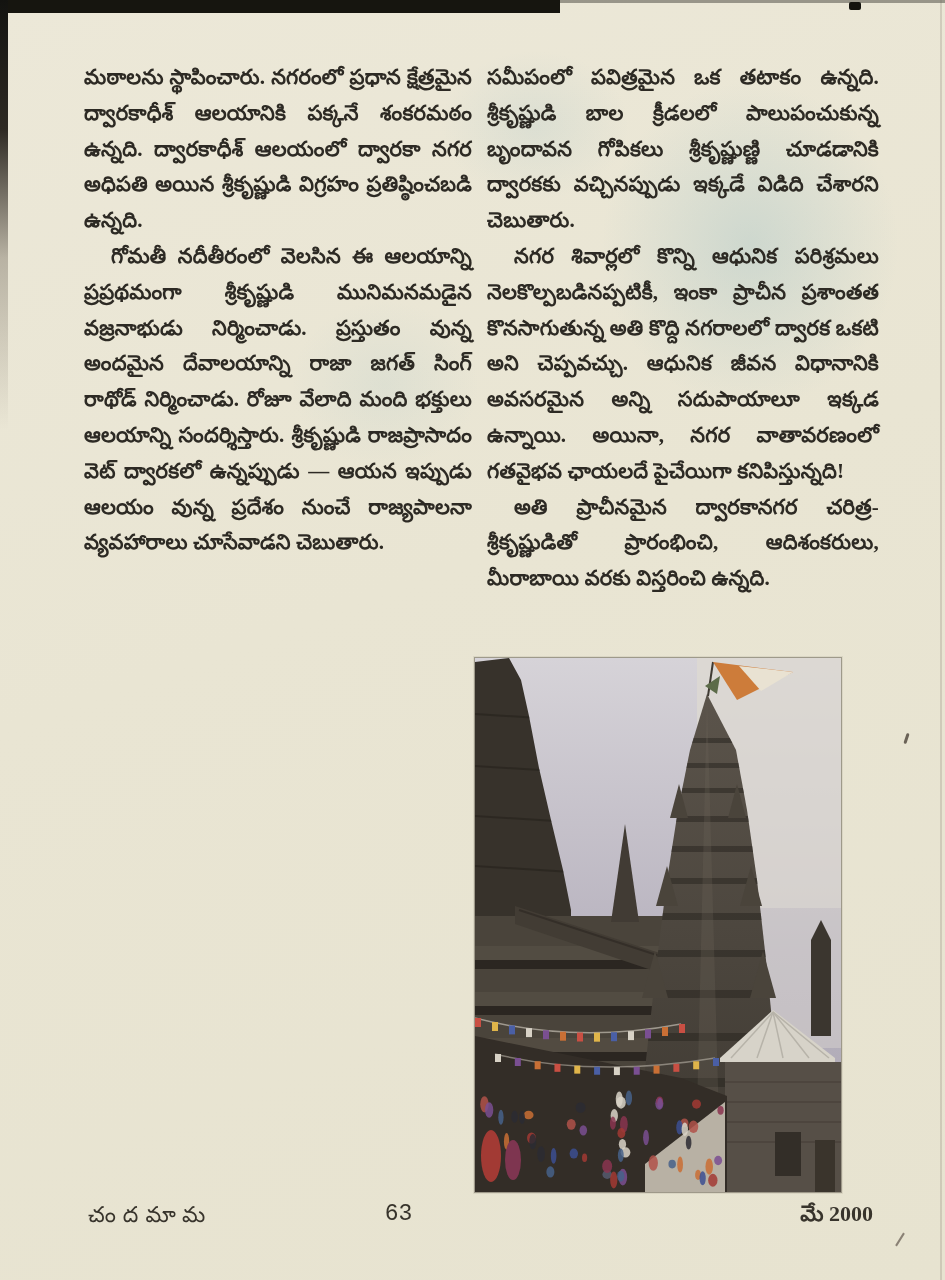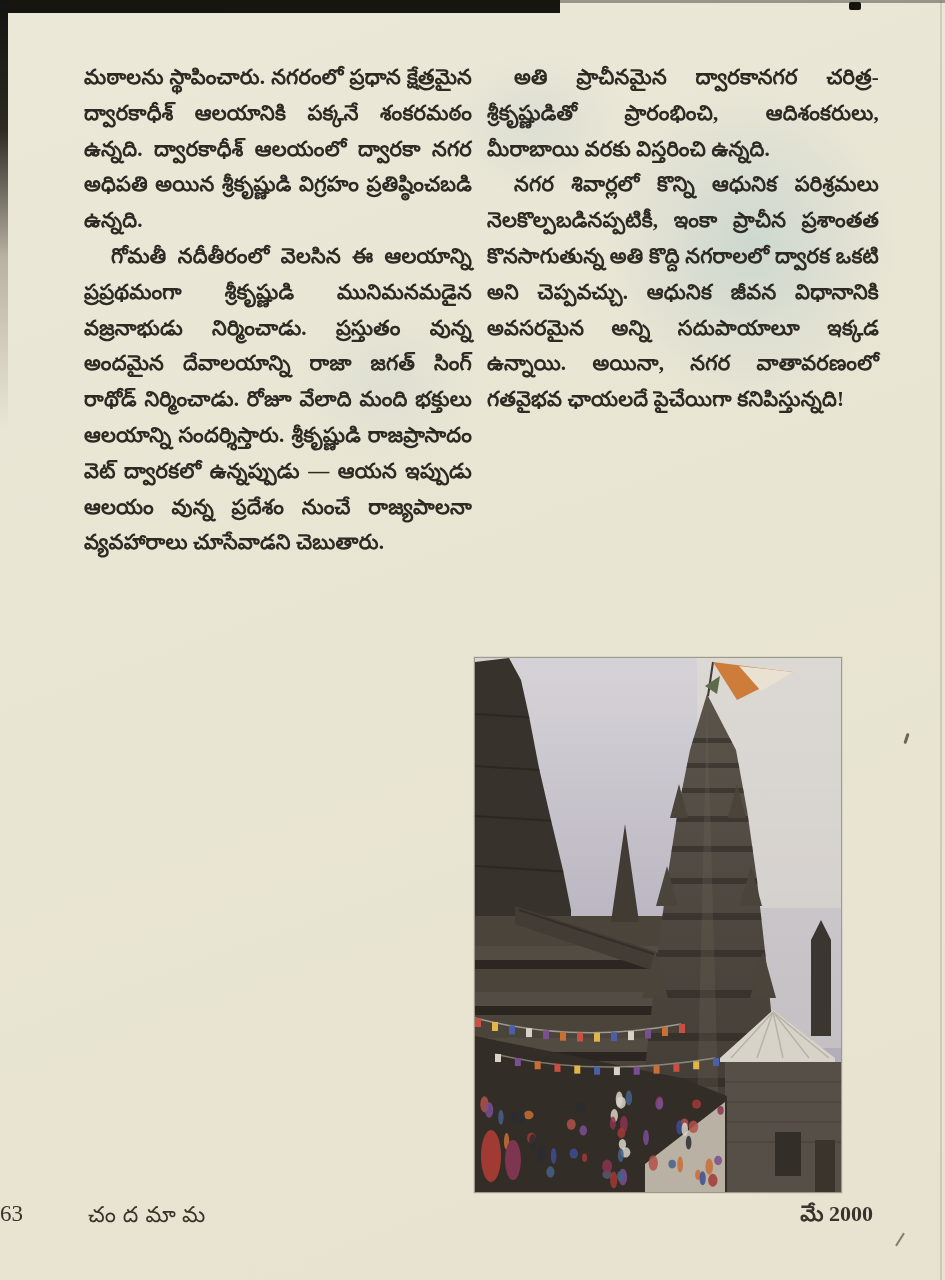--- a/index.html
+++ b/index.html
@@ -34,22 +34,22 @@
   .col p.indent{text-indent:27px;}
   .col-left{left:84px;width:388px;}
   .col-right{left:487px;width:392px;}
   
   figure.photo{position:absolute;left:475px;top:658px;width:366px;height:534px;margin:0;
     outline:1px solid rgba(45,40,32,.35);box-shadow:0 0 0 2px rgba(120,112,96,.12);}
   figure.photo svg{display:block;width:100%;height:100%;}
   
   .footer{position:absolute;left:0;top:1196px;width:945px;height:44px;color:#38342c;}
   .footer .mag{position:absolute;left:88px;top:6px;font-size:22px;letter-spacing:7px;}
-  .footer .pageno{position:absolute;left:0;width:797px;text-align:left;top:5px;
-    font-size:23px;font-family:Liberation Serif, serif;}
+  .footer .pageno{position:absolute;left:0;width:797px;text-align:center;top:5px;
+    font-size:23px;font-family:Liberation Mono, monospace;}
   .footer .issue{position:absolute;right:72px;top:5px;font-size:22px;font-weight:bold;}
 </style>
 </head>
 <body>
 
 <div class="page">
 
   <div class="edge-top-line"></div>
   <div class="edge-top-bar"></div>
   <div class="edge-top-dot"></div>
@@ -60,22 +60,23 @@
   <div class="blob blob-c"></div>
   <div class="speck1"></div>
   <div class="speck2"></div>
 
   <div class="col col-left">
     <p class="para" lang="te">మఠాలను స్థాపించారు. నగరంలో ప్రధాన క్షేత్రమైన ద్వారకాధీశ్ ఆలయానికి పక్కనే శంకరమఠం ఉన్నది. ద్వారకాధీశ్ ఆలయంలో ద్వారకా నగర అధిపతి అయిన శ్రీకృష్ణుడి విగ్రహం ప్రతిష్ఠించబడి ఉన్నది.</p>
     <p class="para indent" lang="te">గోమతీ నదీతీరంలో వెలసిన ఈ ఆలయాన్ని ప్రప్రథమంగా శ్రీకృష్ణుడి మునిమనమడైన వజ్రనాభుడు నిర్మించాడు. ప్రస్తుతం వున్న అందమైన దేవాలయాన్ని రాజా జగత్ సింగ్ రాథోడ్ నిర్మించాడు. రోజూ వేలాది మంది భక్తులు ఆలయాన్ని సందర్శిస్తారు. శ్రీకృష్ణుడి రాజప్రాసాదం వెట్ ద్వారకలో ఉన్నప్పుడు — ఆయన ఇప్పుడు ఆలయం వున్న ప్రదేశం నుంచే రాజ్యపాలనా వ్యవహారాలు చూసేవాడని చెబుతారు.</p>
   </div>
 
   <div class="col col-right">
+    <p class="para" lang="te">సమీపంలో పవిత్రమైన ఒక తటాకం ఉన్నది. శ్రీకృష్ణుడి బాల క్రీడలలో పాలుపంచుకున్న బృందావన గోపికలు శ్రీకృష్ణుణ్ణి చూడడానికి ద్వారకకు వచ్చినప్పుడు ఇక్కడే విడిది చేశారని చెబుతారు.</p>
+    <p class="para indent" lang="te">నగర శివార్లలో కొన్ని ఆధునిక పరిశ్రమలు నెలకొల్పబడినప్పటికీ, ఇంకా ప్రాచీన ప్రశాంతత కొనసాగుతున్న అతి కొద్ది నగరాలలో ద్వారక ఒకటి అని చెప్పవచ్చు. ఆధునిక జీవన విధానానికి అవసరమైన అన్ని సదుపాయాలూ ఇక్కడ ఉన్నాయి. అయినా, నగర వాతావరణంలో గతవైభవ ఛాయలదే పైచేయిగా కనిపిస్తున్నది!</p>
     <p class="para indent" lang="te">అతి ప్రాచీనమైన ద్వారకానగర చరిత్ర- శ్రీకృష్ణుడితో ప్రారంభించి, ఆదిశంకరులు, మీరాబాయి వరకు విస్తరించి ఉన్నది.</p>
-    <p class="para indent" lang="te">నగర శివార్లలో కొన్ని ఆధునిక పరిశ్రమలు నెలకొల్పబడినప్పటికీ, ఇంకా ప్రాచీన ప్రశాంతత కొనసాగుతున్న అతి కొద్ది నగరాలలో ద్వారక ఒకటి అని చెప్పవచ్చు. ఆధునిక జీవన విధానానికి అవసరమైన అన్ని సదుపాయాలూ ఇక్కడ ఉన్నాయి. అయినా, నగర వాతావరణంలో గతవైభవ ఛాయలదే పైచేయిగా కనిపిస్తున్నది!</p>
   </div>
 
   <figure class="photo">
     <svg viewBox="0 0 366 534" preserveAspectRatio="none">
       <defs>
         <linearGradient id="skyg" x1="0" y1="0" x2="0" y2="1">
           <stop offset="0" stop-color="#d6d3d8"></stop>
           <stop offset="0.55" stop-color="#b8b3bf"></stop>
           <stop offset="1" stop-color="#aba6b2"></stop>
         </linearGradient>

